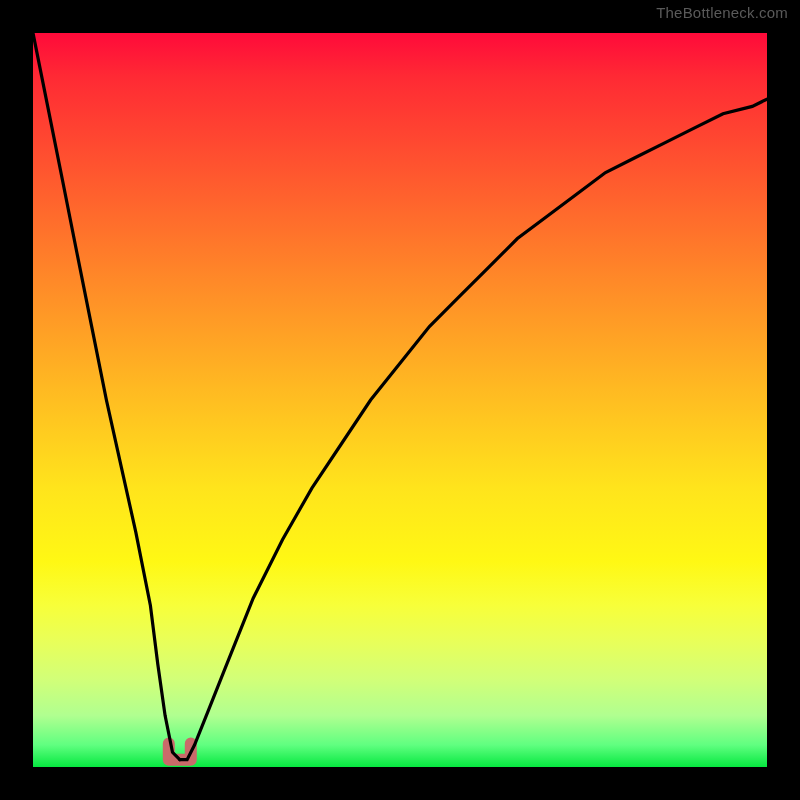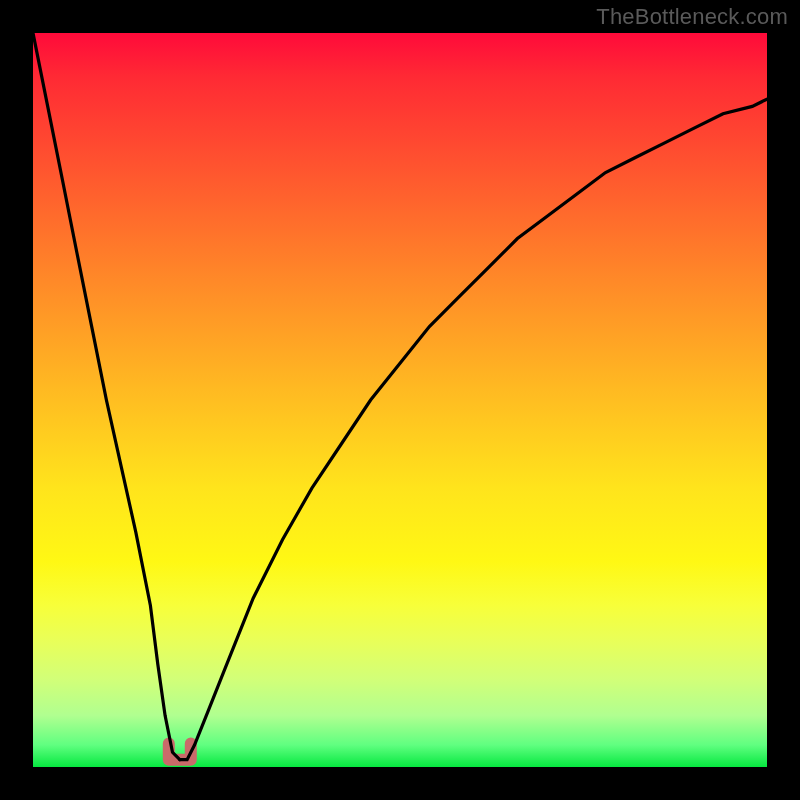--- a/index.html
+++ b/index.html
@@ -46,21 +46,21 @@
     left: 0;
     top: 0;
     width: 734px;
     height: 734px;
   }
   .watermark {
     position: absolute;
     top: 4px;
     right: 12px;
     color: #5a5a5a;
-    font-size: 22px;
+    font-size: 15px;
     letter-spacing: 0.2px;
     user-select: none;
   }
 </style>
 </head>
 <body>
 
 <div class="outer">
   <div class="watermark">TheBottleneck.com</div>
   <div class="plot-area">

